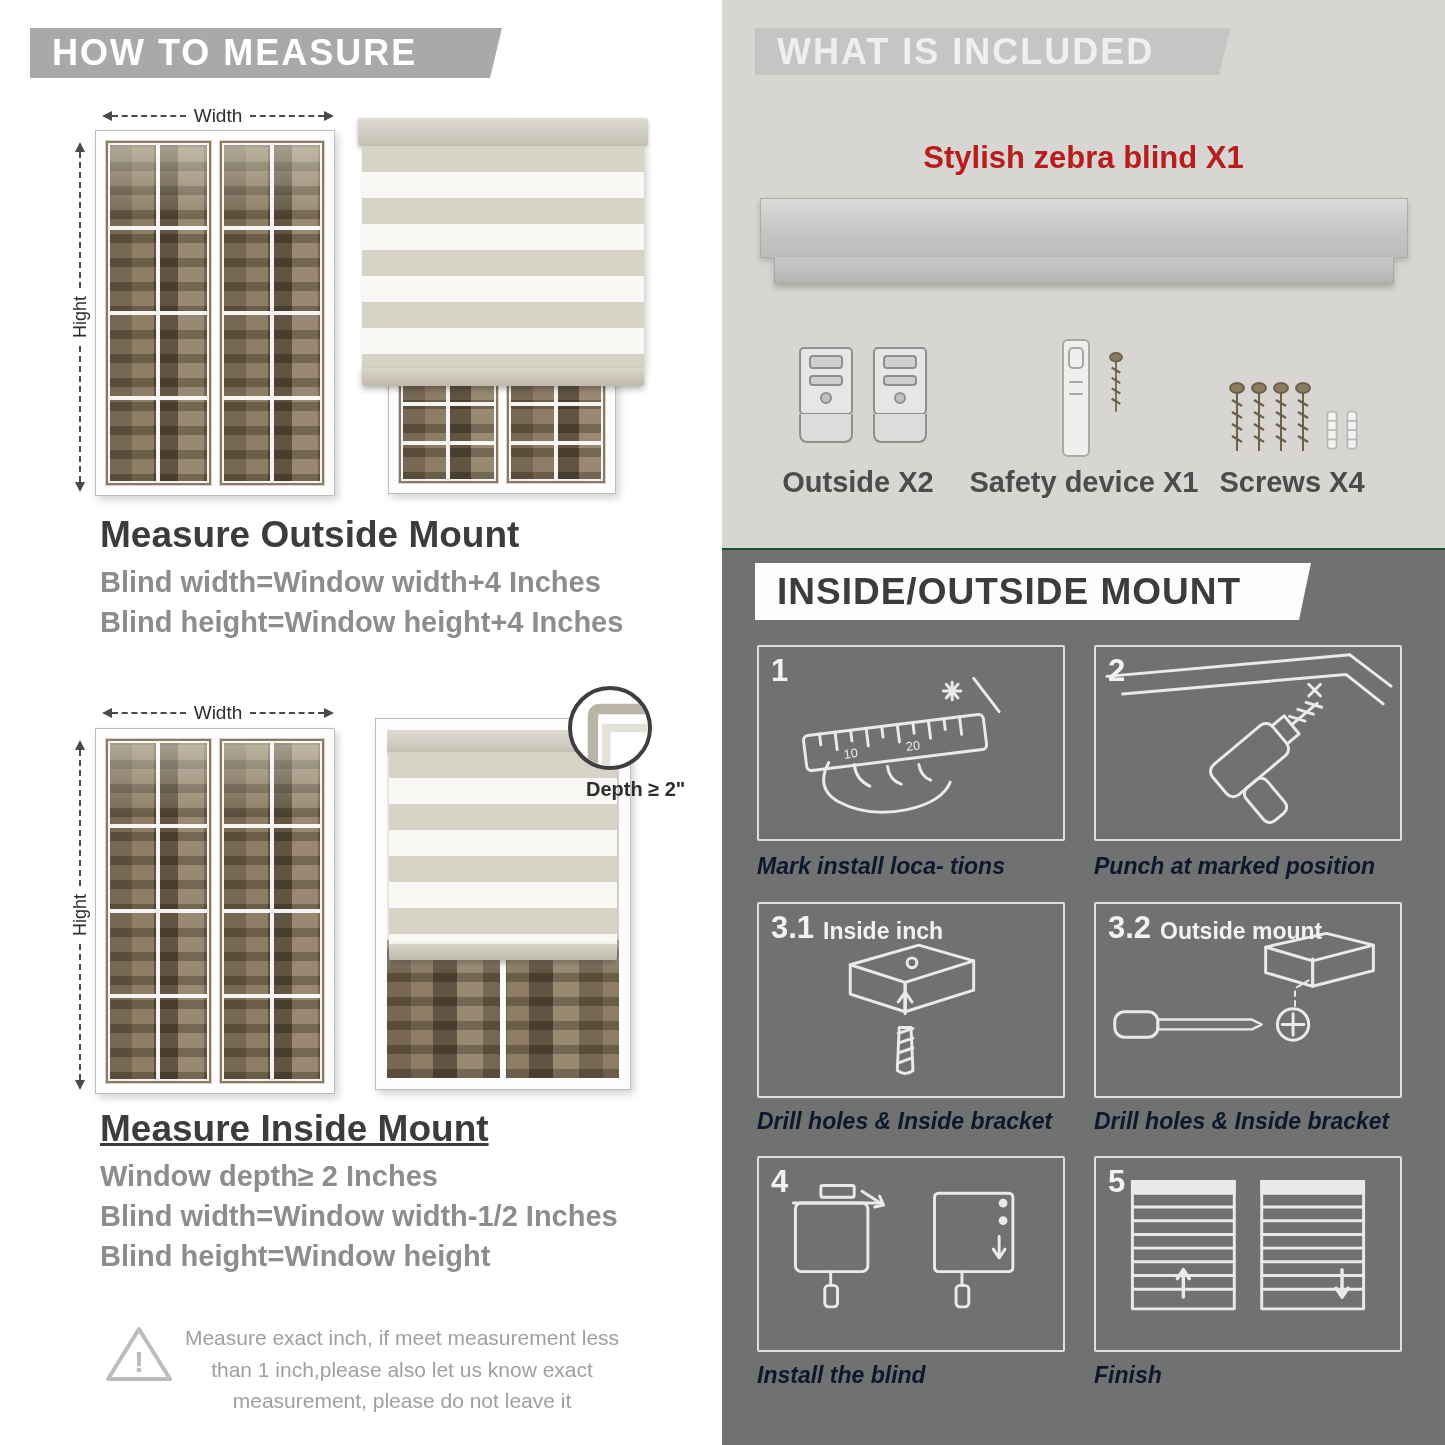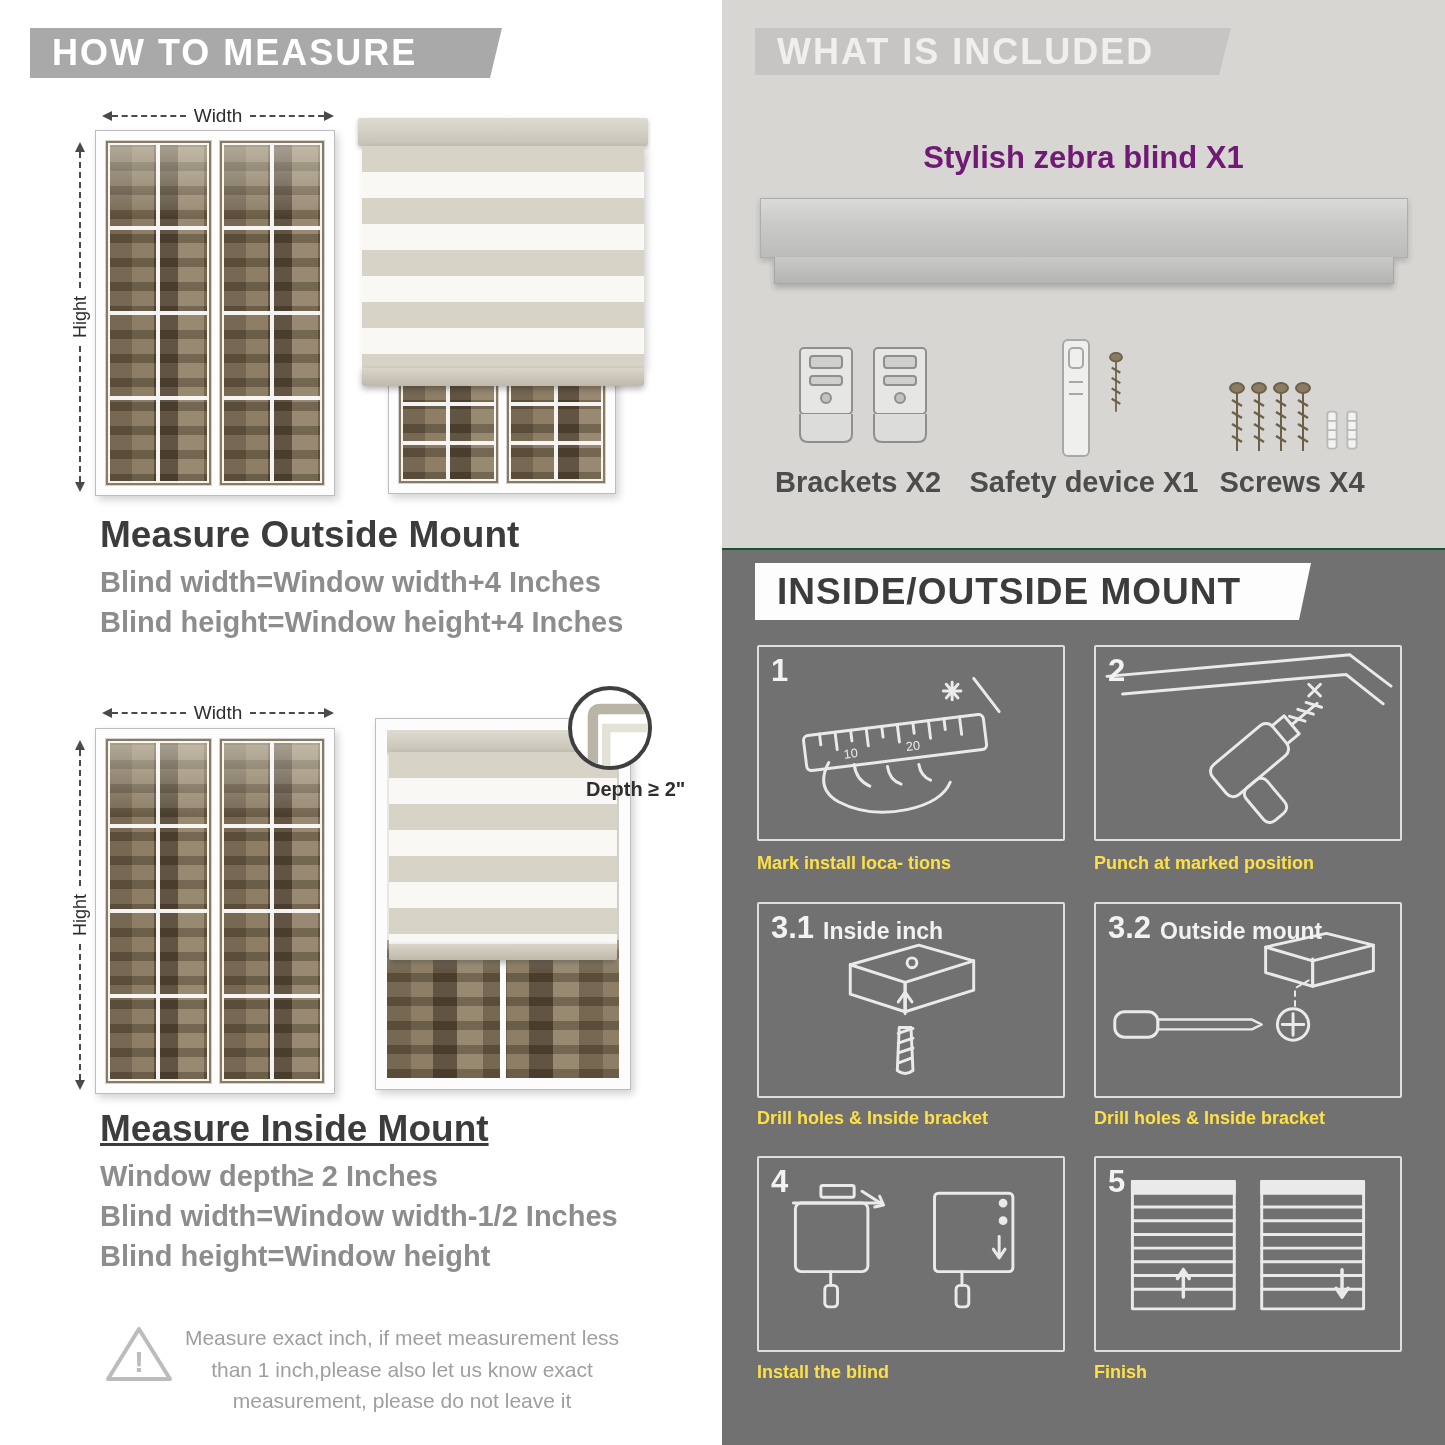--- a/index.html
+++ b/index.html
@@ -68,34 +68,34 @@
   .callout svg { width:100%; height:100%; display:block; }
   .callout-label { position:absolute; font-size:20px; font-weight:bold; color:#2e2e2e; }
 
   
   .h-title { position:absolute; font-size:37px; font-weight:bold; color:#3c3c3c; white-space:nowrap; }
   .formula { position:absolute; font-size:29px; font-weight:bold; color:#8d8d8d; white-space:nowrap; }
   .note    { position:absolute; font-size:21px; color:#9f9f9f; line-height:1.5; text-align:center; }
   .warn-icon { position:absolute; }
 
   .product-label { position:absolute; left:0; width:723px; text-align:center;
-                   font-size:31px; font-weight:bold; color:#701a75; }
+                   font-size:31px; font-weight:bold; color:#b91c1c; }
   .item-label { position:absolute; font-size:29px; font-weight:bold; color:#4c4c4c; text-align:center; }
   .cassette-big  { position:absolute; background:linear-gradient(to bottom,#dadad8 0%,#c9c9c7 45%,#bcbcba 100%);
                    border:1px solid #aeaeac; box-shadow:0 3px 6px rgba(0,0,0,.18); }
   .cassette-lip  { position:absolute; background:linear-gradient(to bottom,#c9c9c7,#b4b4b2);
                    border:1px solid #a8a8a6; border-top:none; box-shadow:0 4px 6px rgba(0,0,0,.2); }
   .hw { position:absolute; }
 
   
   .panel { position:absolute; width:308px; height:196px; border:2px solid #dedede; border-radius:2px; }
   .panel svg { position:absolute; inset:0; width:100%; height:100%; }
   .pnum  { position:absolute; left:12px; top:6px; font-size:31px; font-weight:bold; color:#f2f2f2; z-index:2; }
   .ptitle{ position:absolute; left:64px; top:14px; font-size:23px; font-weight:bold; color:#f2f2f2; z-index:2; }
-  .pcaption { position:absolute; font-size:18px; font-weight:bold; color:#fde047; white-space:nowrap; }
+  .pcaption { position:absolute; font-size:23px; font-weight:bold; color:#0f172a; white-space:nowrap;font-style:italic; }
 
   .lineart { fill:none; stroke:#eaeaea; stroke-width:3; stroke-linecap:round; stroke-linejoin:round; }
 </style>
 </head>
 <body>
 
 <div class="canvas">
 
   <section class="left-col">
 
@@ -360,21 +360,21 @@
     </div>
     <div class="hw" style="left:622px; top:408px; width:16px; height:48px;">
       <svg viewBox="0 0 16 52" width="16" height="48">
           <g stroke="#b9b9b7" stroke-width="2" fill="rgba(255,255,255,0.7)">
             <rect x="3" y="4" width="10" height="40" rx="3"></rect>
             <path d="M3 14 h10 M3 24 h10 M3 34 h10" fill="none"></path>
           </g>
         </svg>
     </div>
 
-    <div class="item-label" style="left:36px; top:466px; width:200px;">Brackets X2</div>
+    <div class="item-label" style="left:36px; top:466px; width:200px;">Outside X2</div>
     <div class="item-label" style="left:242px; top:466px; width:240px;">Safety device X1</div>
     <div class="item-label" style="left:480px; top:466px; width:180px;">Screws X4</div>
   </section>
 
   <section class="right-bot">
 
     <div class="banner banner-white" style="left:33px; top:13px; width:556px; height:57px;">
       <span>INSIDE/OUTSIDE MOUNT</span>
     </div>
 

